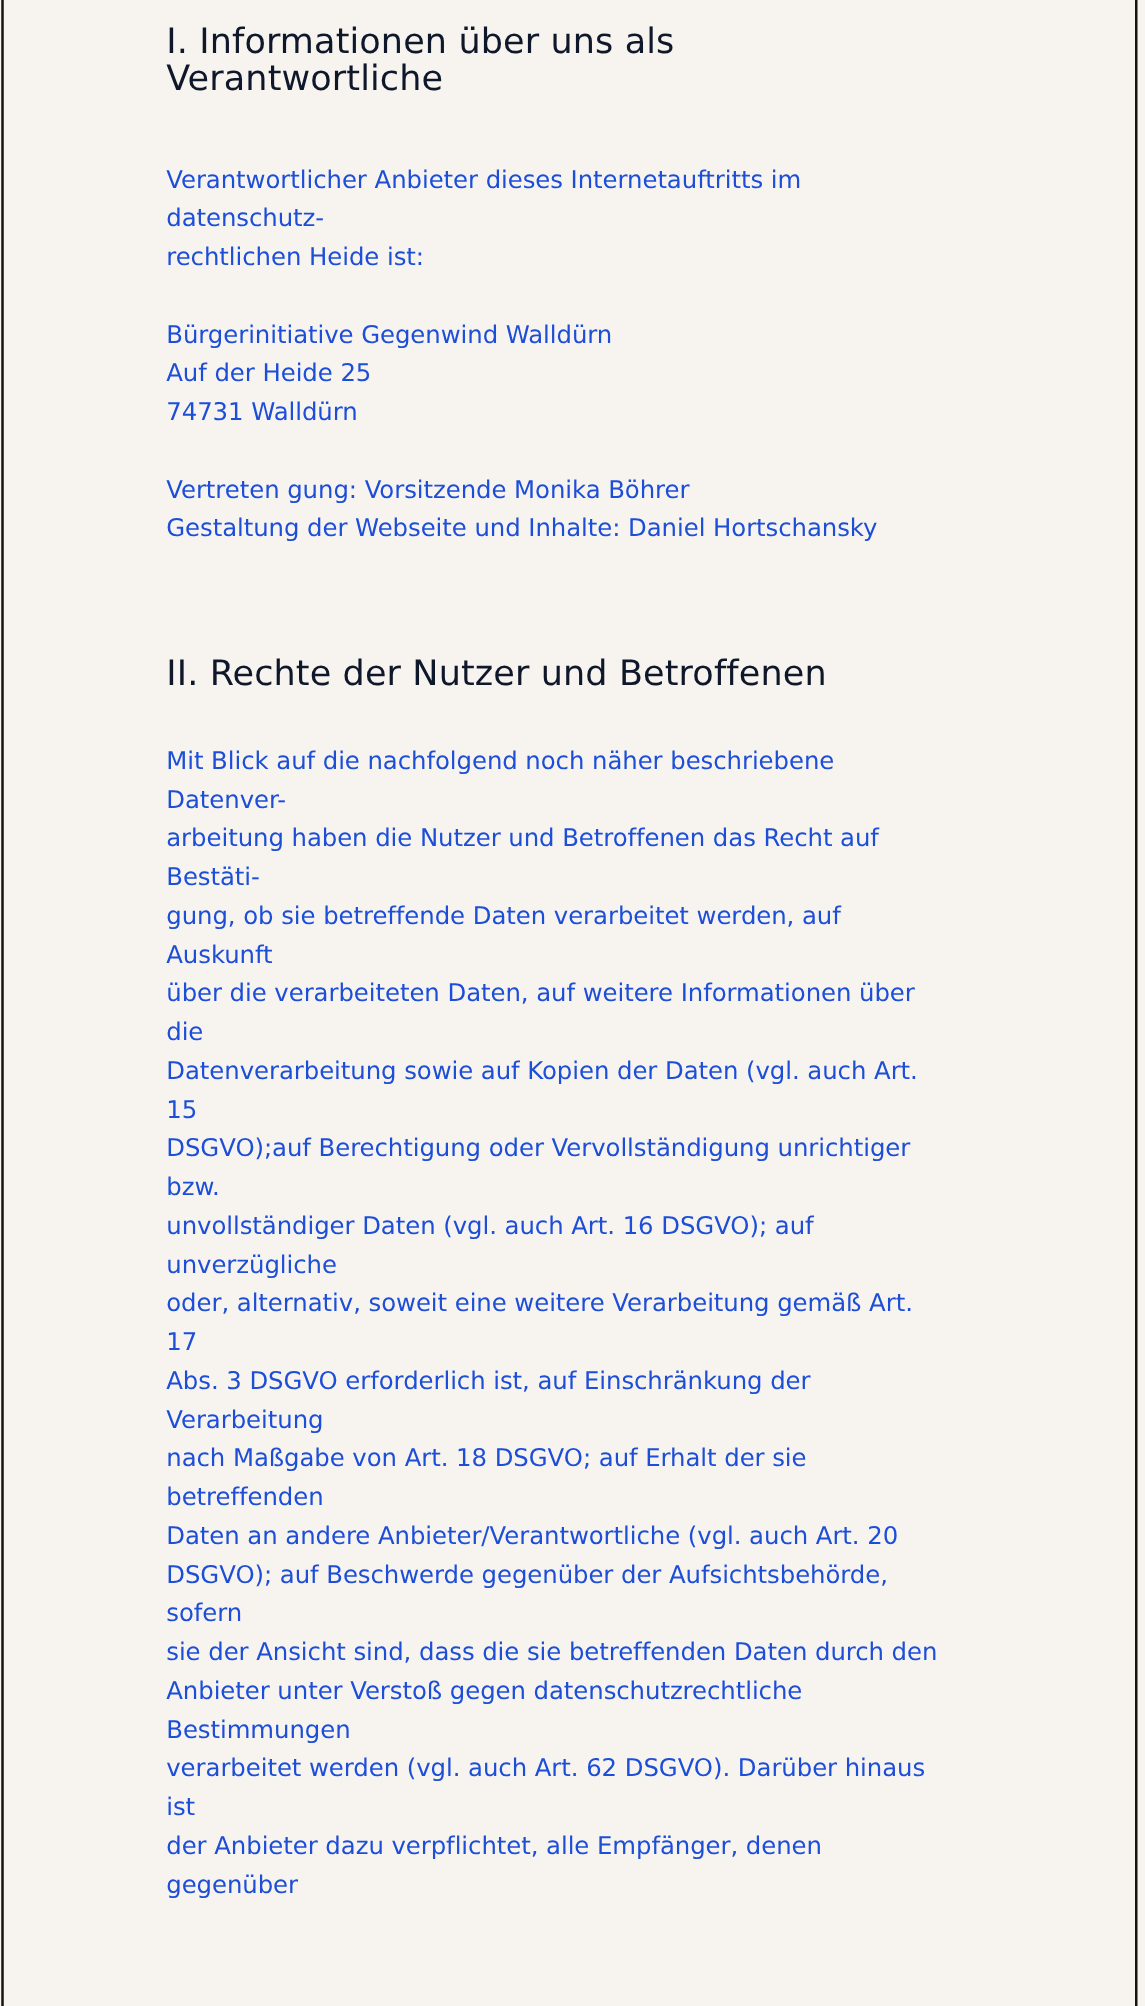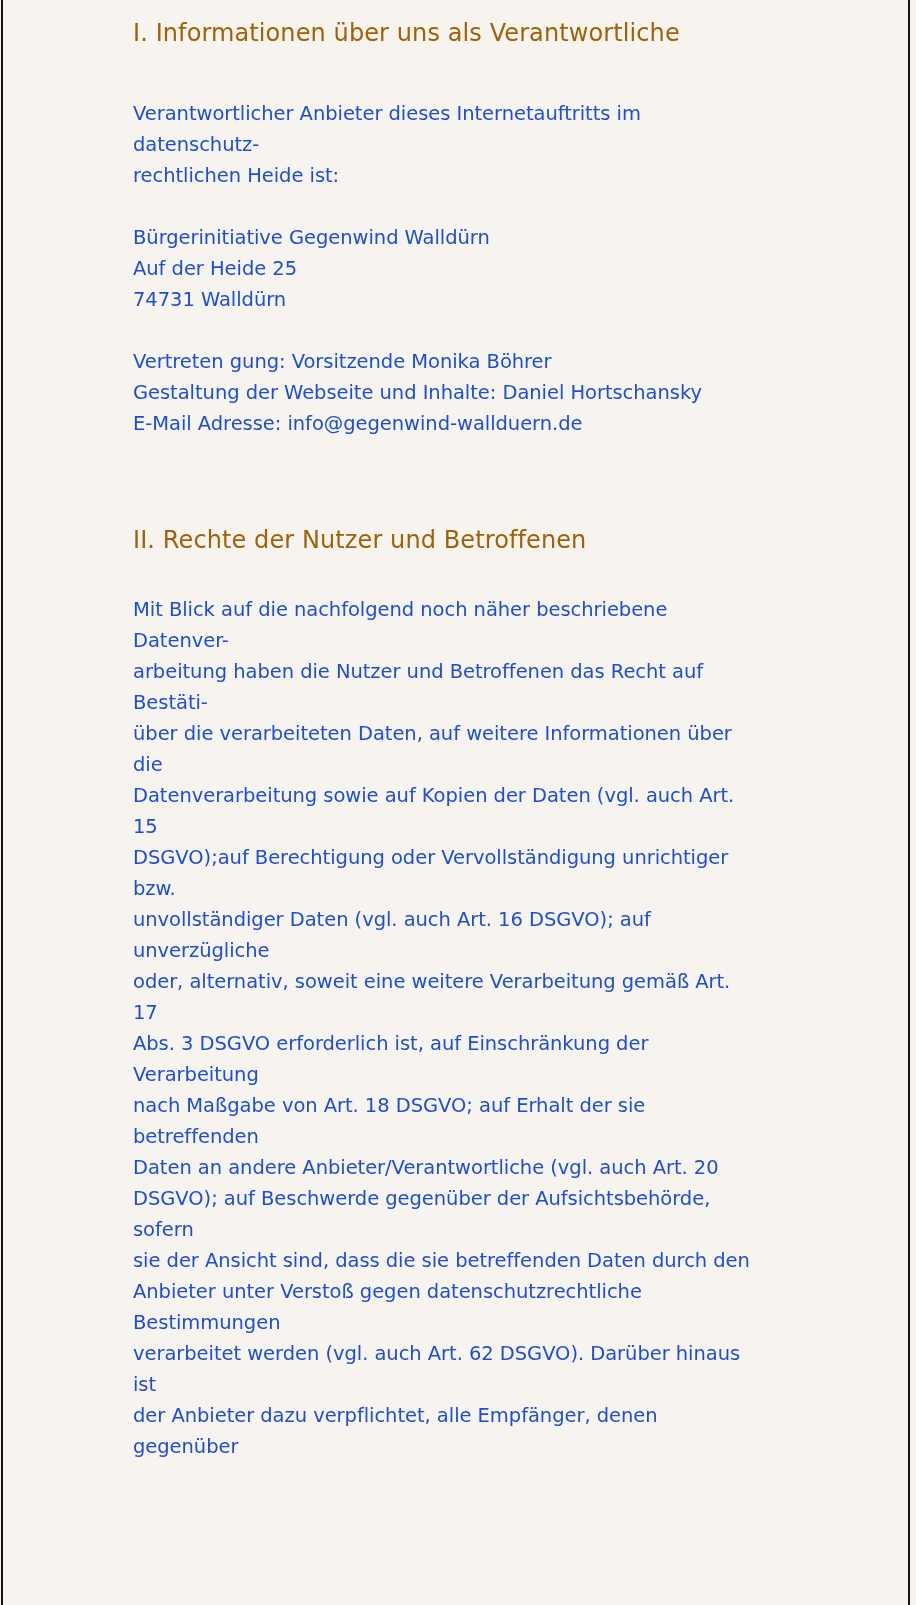--- a/index.html
+++ b/index.html
@@ -35,25 +35,25 @@
   }
 
   .content {
     margin: 0;
     padding: 0 0 0 133px;
     width: 625px;
     box-sizing: content-box;
   }
 
   h2.section-heading {
-    font-size: 24px;
+    font-size: 28px;
     font-weight: 400;
     line-height: 30px;
     letter-spacing: 0.1px;
-    color: #a16207;
+    color: #0f172a;
     margin: 0;
   }
 
   p.body-text {
     font-size: 19.5px;
     line-height: 31px;
     font-weight: 400;
     color: #1d4ed8;
     margin: 0;
     max-width: 625px;
@@ -93,32 +93,32 @@
       <span class="ln">Bürgerinitiative Gegenwind Walldürn</span>
       <span class="ln">Auf der Heide 25</span>
       <span class="ln">74731 Walldürn</span>
     </p>
 
     <div class="sp-31"></div>
 
     <p class="body-text">
       <span class="ln">Vertreten gung: Vorsitzende Monika Böhrer</span>
       <span class="ln">Gestaltung der Webseite und Inhalte: Daniel Hortschansky</span>
-      <span class="ln">E-Mail Adresse: info@gegenwind-wallduern.de</span>
     </p>
 
     <div class="sp-86"></div>
 
     <h2 class="section-heading">II. Rechte der Nutzer und Betroffenen</h2>
 
     <div class="sp-39"></div>
 
     <p class="body-text">
       <span class="ln">Mit Blick auf die nachfolgend noch näher beschriebene Datenver-</span>
       <span class="ln">arbeitung haben die Nutzer und Betroffenen das Recht auf Bestäti-</span>
+      <span class="ln">gung, ob sie betreffende Daten verarbeitet werden, auf Auskunft</span>
       <span class="ln">über die verarbeiteten Daten, auf weitere Informationen über die</span>
       <span class="ln">Datenverarbeitung sowie auf Kopien der Daten (vgl. auch Art. 15</span>
       <span class="ln">DSGVO);auf Berechtigung oder Vervollständigung unrichtiger bzw.</span>
       <span class="ln">unvollständiger Daten (vgl. auch Art. 16 DSGVO); auf unverzügliche</span>
       <span class="ln">oder, alternativ, soweit eine weitere Verarbeitung gemäß Art. 17</span>
       <span class="ln">Abs. 3 DSGVO erforderlich ist, auf Einschränkung der Verarbeitung</span>
       <span class="ln">nach Maßgabe von Art. 18 DSGVO; auf Erhalt der sie betreffenden</span>
       <span class="ln">Daten an andere Anbieter/Verantwortliche (vgl. auch Art. 20</span>
       <span class="ln">DSGVO); auf Beschwerde gegenüber der Aufsichtsbehörde, sofern</span>
       <span class="ln">sie der Ansicht sind, dass die sie betreffenden Daten durch den</span>

